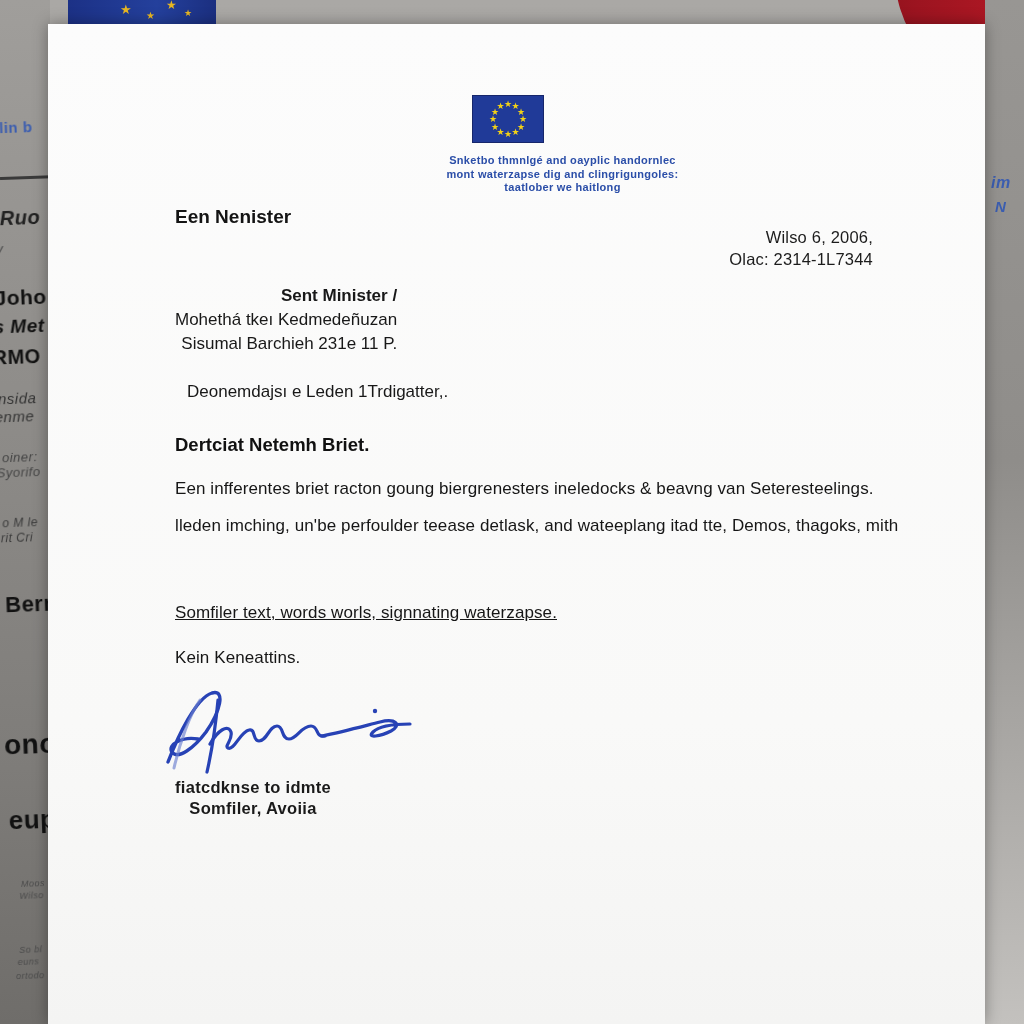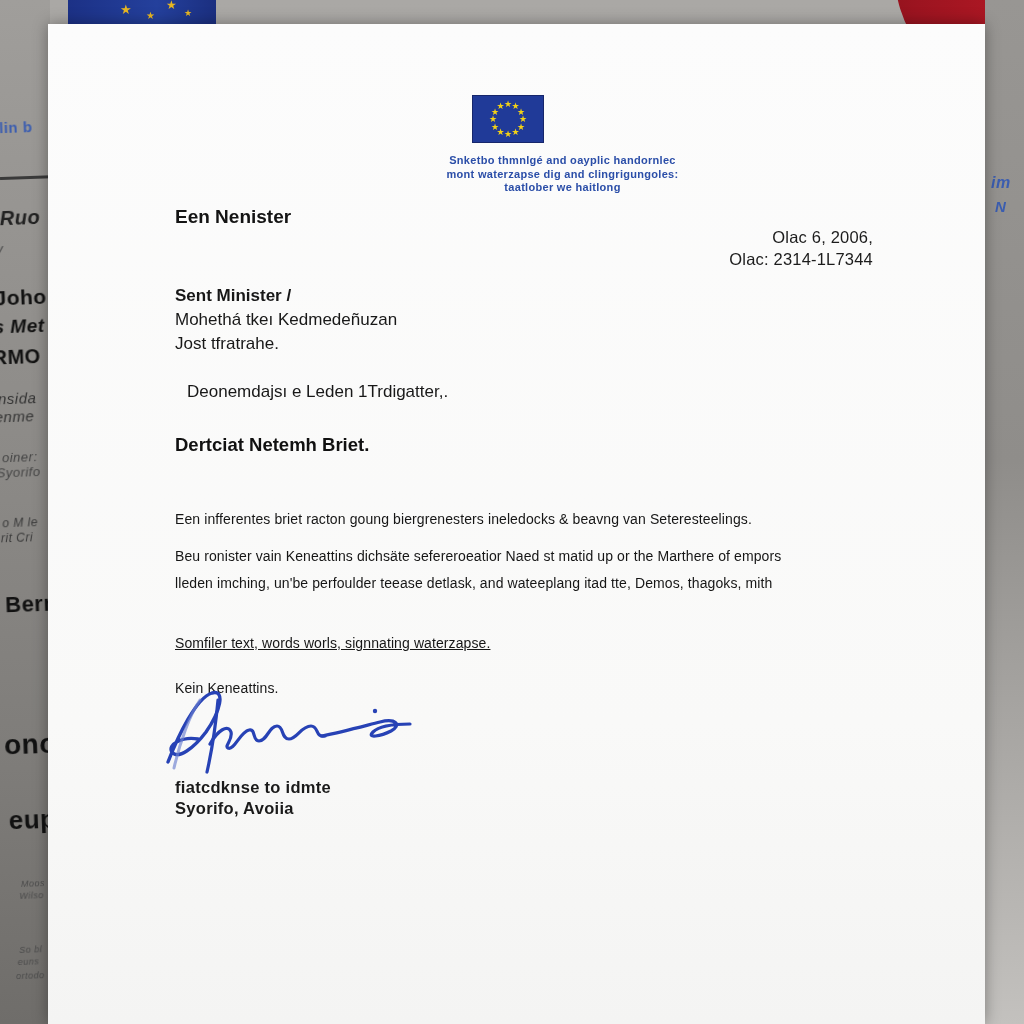--- a/index.html
+++ b/index.html
@@ -58,35 +58,35 @@
     line-height:13.5px; letter-spacing:0.3px; filter:blur(0.3px);margin-left:46px;
   }
 
   .sender { position:absolute; left:127px; top:182px; font-size:19px; font-weight:bold; color:#141414; }
 
   .dateblock {
     position:absolute; right:112px; top:202px; text-align:right;
     font-size:16.5px; color:#1c1c1c; line-height:22px; letter-spacing:0.2px;
   }
 
-  .recipient { position:absolute; left:127px; top:260px; font-size:17px; color:#181818; line-height:24px; }
+  .recipient { position:absolute; left:127px; top:260px; font-size:17px; color:#181818; line-height:24px;text-align:right; }
   .recipient .r0 { font-weight:bold; }
 
   .salutation { position:absolute; left:139px; top:358px; font-size:17px; color:#181818; }
   .subject    { position:absolute; left:127px; top:410px; font-size:18.5px; font-weight:bold; color:#111; }
 
-  .body-text  { position:absolute; left:127px; color:#161616; font-size:14px; line-height:26.5px; width:740px; letter-spacing:0.1px;margin-top:30px; }
+  .body-text  { position:absolute; left:127px; color:#161616; font-size:17px; line-height:26.5px; width:740px; letter-spacing:0.1px; }
   .b1 { top:452px; }
   .b2 { top:489px; }
   .b3 { top:576px;text-decoration:underline; }
   .b4 { top:621px; }
 
   .signature { position:absolute; left:112px; top:660px; width:260px; height:100px; }
 
-  .signoff { position:absolute; left:127px; top:753px; font-size:16.5px; font-weight:600; color:#1a1a1a; line-height:21px; letter-spacing:0.3px; filter:blur(0.3px); }
+  .signoff { position:absolute; left:127px; top:753px; font-size:16.5px; font-weight:600; color:#1a1a1a; line-height:21px; letter-spacing:0.3px; filter:blur(0.3px);text-align:center; }
 </style>
 </head>
 <body>
 
 <div class="bg-flag-topleft">
   <span class="blob" style="left:52px; top:2px; font-size:13px;">★</span>
   <span class="blob" style="left:78px; top:10px; font-size:10px;">★</span>
   <span class="blob" style="left:98px; top:-2px; font-size:12px;">★</span>
   <span class="blob" style="left:116px; top:8px; font-size:9px;">★</span>
 </div>
@@ -144,38 +144,37 @@
 
   <div class="header-lines">
     <div>Snketbo thmnlgé and oayplic handornlec</div>
     <div>mont waterzapse dig and clingrigungoles:</div>
     <div>taatlober we haitlong</div>
   </div>
 
   <div class="sender">Een Nenister</div>
 
   <div class="dateblock">
-    <div>Olac 6, 2006,</div>
+    <div>Wilso 6, 2006,</div>
     <div>Olac: 2314-1L7344</div>
   </div>
 
   <div class="recipient">
     <div class="r0">Sent Minister /</div>
     <div>Mohethá tkeı Kedmedeñuzan</div>
-    <div>Jost tfratrahe.</div>
+    <div>Sisumal Barchieh 231e 11 P.</div>
   </div>
 
   <div class="salutation">Deonemdajsı e Leden 1Trdigatter,.</div>
 
   <div class="subject">Dertciat Netemh Briet.</div>
 
   <div class="body-text b1">Een infferentes briet racton goung biergrenesters ineledocks &amp; beavng van Seteresteelings.</div>
 
   <div class="body-text b2">
-    <div>Beu ronister vain Keneattins dichsäte sefereroeatior Naed st matid up or the Marthere of empors</div>
     <div>lleden imching, un'be perfoulder teease detlask, and wateeplang itad tte, Demos, thagoks, mith</div>
   </div>
 
   <div class="body-text b3">Somfiler text, words worls, signnating waterzapse.</div>
 
   <div class="body-text b4">Kein Keneattins.</div>
 
   <div class="signature">
     <svg width="260" height="100" viewBox="0 0 260 100">
       <g fill="none" stroke="#2742b5" stroke-linecap="round">
@@ -184,16 +183,16 @@
         <path stroke-width="3.2" d="M58,16 C56,38 52,66 47,88"></path>
         <path stroke-width="3.2" d="M50,60 C58,46 68,40 71,48 C73,56 64,62 68,64 C74,67 80,48 89,46 C96,44 92,57 99,57 C107,57 109,42 117,42 C124,42 121,55 129,55 C137,55 141,42 151,42 C159,42 155,54 165,52"></path>
         <path stroke-width="3.2" d="M162,52 C182,48 204,42 220,38 C236,34 242,41 231,47 C221,52 206,55 213,48 C219,42 236,40 250,40"></path>
         <circle cx="215" cy="27" r="2.2" fill="#2742b5" stroke="none"></circle>
       </g>
     </svg>
   </div>
 
   <div class="signoff">
     <div>fiatcdknse to idmte</div>
-    <div>Syorifo, Avoiia</div>
+    <div>Somfiler, Avoiia</div>
   </div>
 
 </div>
 
 </body></html>

